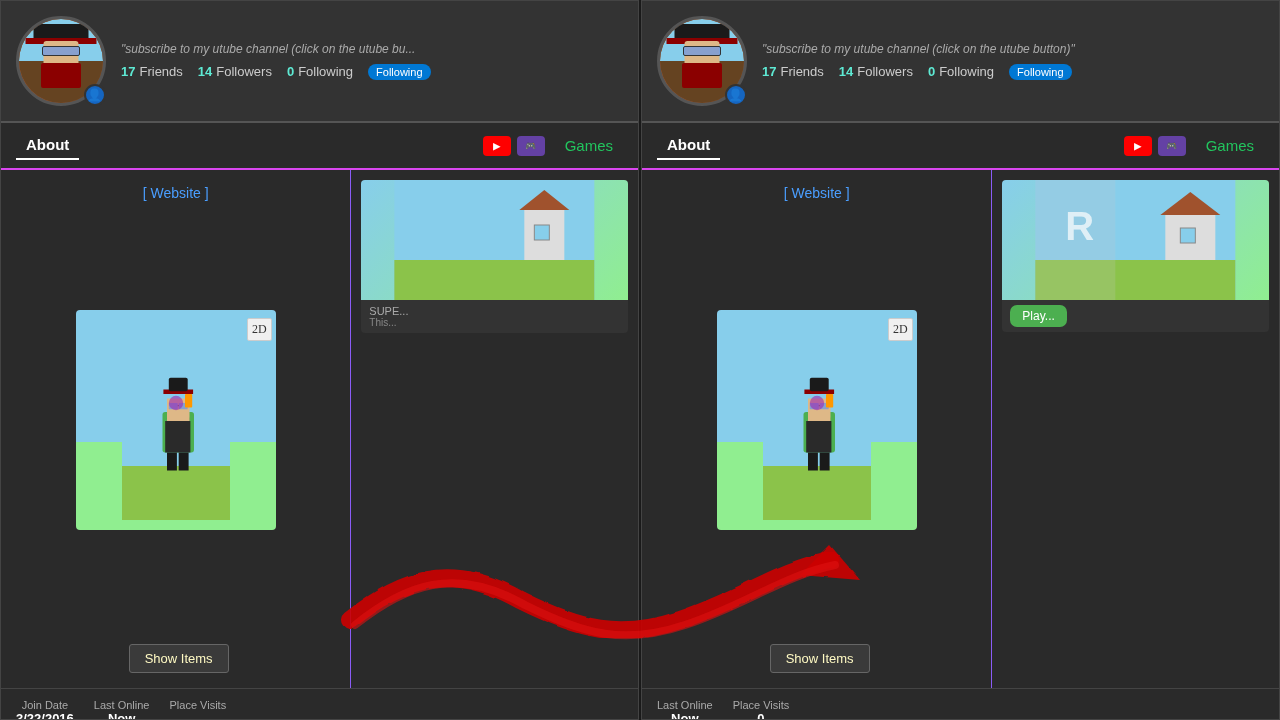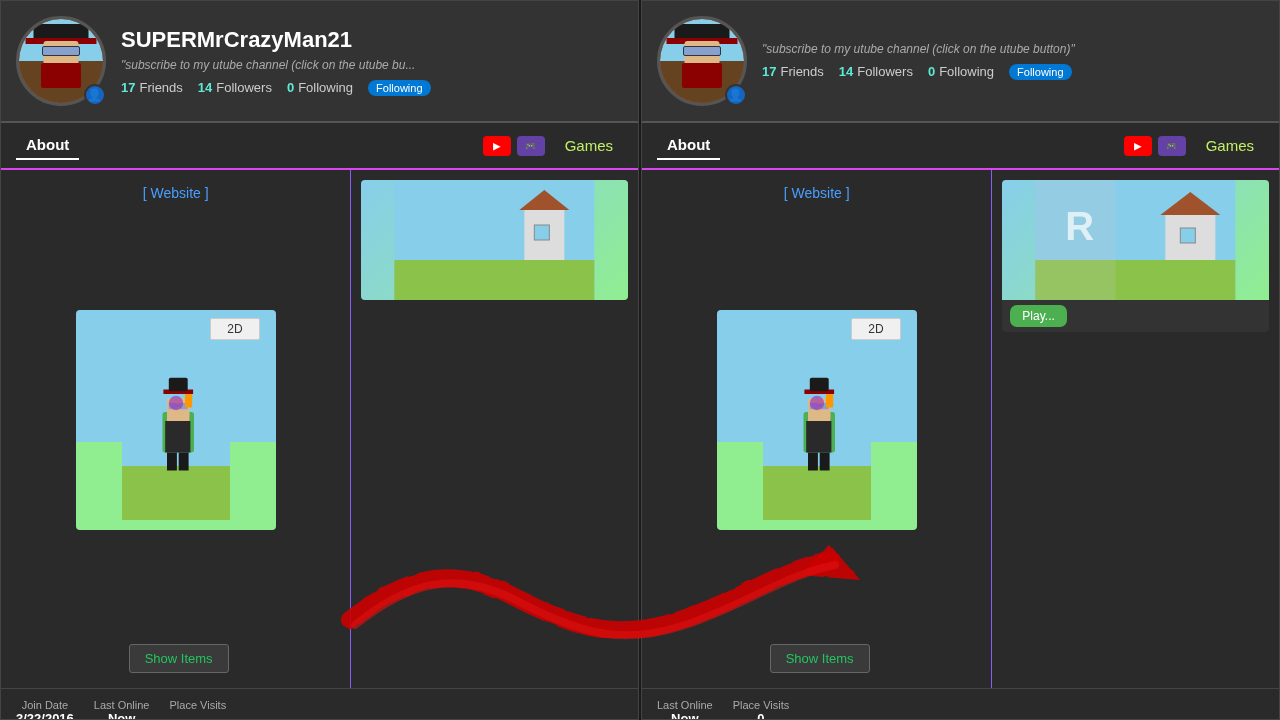--- a/index.html
+++ b/index.html
@@ -179,21 +179,21 @@
     .nav-tabs {
       background: #2a2a2a;
       display: flex;
       align-items: center;
       padding: 8px 15px;
       border-bottom: 2px solid #d946ef;
       gap: 10px;
     }
 
     .nav-tab {
-      color: #bef264;
+      color: #22c55e;
       font-size: 15px;
       cursor: pointer;
       padding: 5px 10px;
     }
 
     .nav-tab.active {
       color: #fff;
       font-weight: bold;
       border-bottom: 2px solid #fff;
     }
@@ -260,34 +260,35 @@
       border-radius: 4px;
       position: relative;
       overflow: hidden;
       margin-bottom: 10px;
     }
 
     
     .btn-2d {
       position: absolute;
       top: 8px;
-      right: 16px;
+      right: 4px;
       background: #f0f0f0;
       border: 1px solid #ccc;
-      padding: 3px 16px;
+      padding: 3px 4px;
       font-size: 12px;
       color: #333;
       cursor: pointer;
       border-radius: 2px;
+      font-family: Liberation Serif, serif;
     }
 
     .show-items-btn {
       background: #3a3a3a;
       border: 1px solid #666;
-      color: #22c55e;
+      color: #fef9c3;
       padding: 6px 15px;
       cursor: pointer;
       font-size: 13px;
       border-radius: 3px;
       margin-top: 5px;
       margin-left: 6px;
     }
 
     .user-stats-row {
       display: flex;
@@ -396,21 +397,20 @@
             <div class="avatar-face"></div>
             <div class="avatar-glasses"></div>
             <div class="avatar-body"></div>
           </div>
         </div>
         <div class="avatar-badge">
           <span class="avatar-badge-icon">👤</span>
         </div>
       </div>
       <div class="profile-info">
-        <div class="profile-name">SUPERMrCrazyMan21</div>
         <div class="profile-bio">"subscribe to my utube channel (click on the utube bu...</div>
         <div class="profile-stats">
           <div class="stat-item">
             <span class="stat-number">17</span>
             <span>Friends</span>
           </div>
           <div class="stat-item">
             <span class="stat-number">14</span>
             <span>Followers</span>
           </div>
@@ -476,20 +476,24 @@
         <div class="game-card">
           <div class="game-thumbnail">
             <svg viewBox="0 0 200 120" style="width:100%;height:100%;">
               <rect x="0" y="0" width="200" height="120" fill="#87CEEB"></rect>
               <rect x="0" y="80" width="200" height="40" fill="#8BC34A"></rect>
               <rect x="130" y="30" width="40" height="50" fill="#DDD"></rect>
               <rect x="140" y="45" width="15" height="15" fill="#87CEEB" stroke="#888" stroke-width="1"></rect>
               <polygon points="125,30 175,30 150,10" fill="#A0522D"></polygon>
             </svg>
           </div>
+          <div class="game-info">
+            <div class="game-name">SUPE...</div>
+            <div class="game-plays">This...</div>
+          </div>
         </div>
       </div>
     </div>
 
     <div class="user-stats-row">
       <div class="user-stat">
         <div class="user-stat-label">Join Date</div>
         <div class="user-stat-value">3/22/2016</div>
       </div>
       <div class="user-stat">

